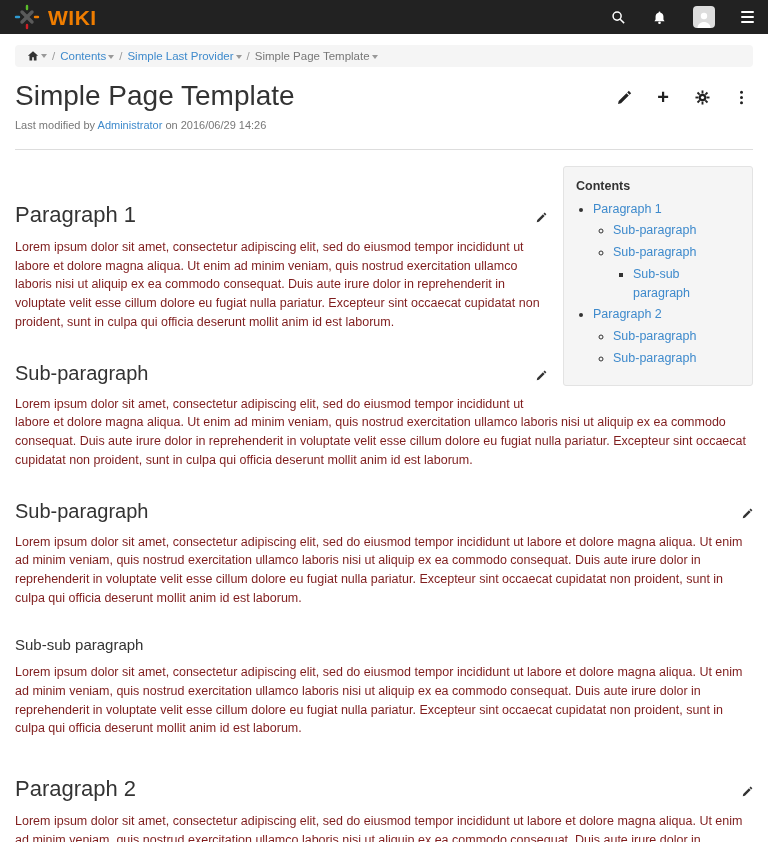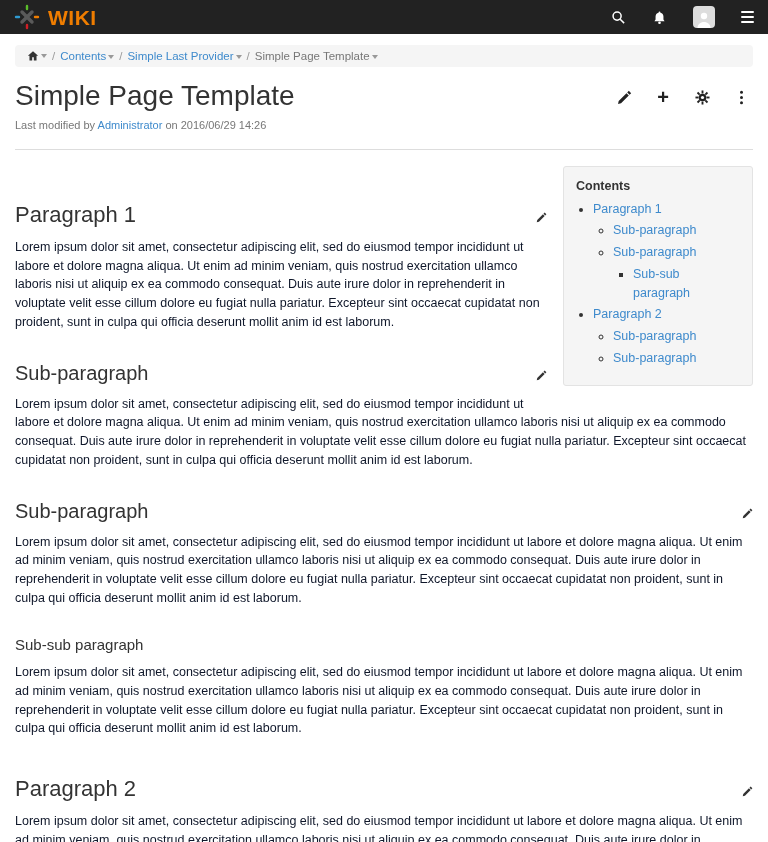--- a/index.html
+++ b/index.html
@@ -60,21 +60,21 @@
   .toc-panel ul ul ul { list-style: square; padding-left: 20px; }
   .toc-panel li { margin: 3px 0; }
   .toc-panel a { color: #3e8acc; text-decoration: none; }
 
   .section-head { display: flex; justify-content: space-between; align-items: baseline; }
   h2.sec { font-size: 22px; font-weight: normal; color: #333; margin-top: 34px; }
   h3.sec { font-size: 20px; font-weight: normal; color: #333; margin-top: 26px; }
   h4.sec { font-size: 15px; font-weight: normal; color: #333; margin-top: 26px; }
   .sec-first { margin-top: 2px; }
   .edit-pencil { cursor: pointer; flex: 0 0 auto; padding-left: 8px; position: relative; top: 1px; }
-  .section p { margin-top: 7px; color: #0f172a; }
+  .section p { margin-top: 7px; color: #7f1d1d; }
   .clearfix::after { content: ""; display: table; clear: both; }
 </style>
 </head>
 <body>
 
 <header class="topbar">
   <div class="logo">
     <svg width="26" height="26" viewBox="0 0 26 26">
       <g stroke="#5a5a5a" stroke-width="3.4" stroke-linecap="round">
         <line x1="8" y1="8" x2="18" y2="18"></line>

